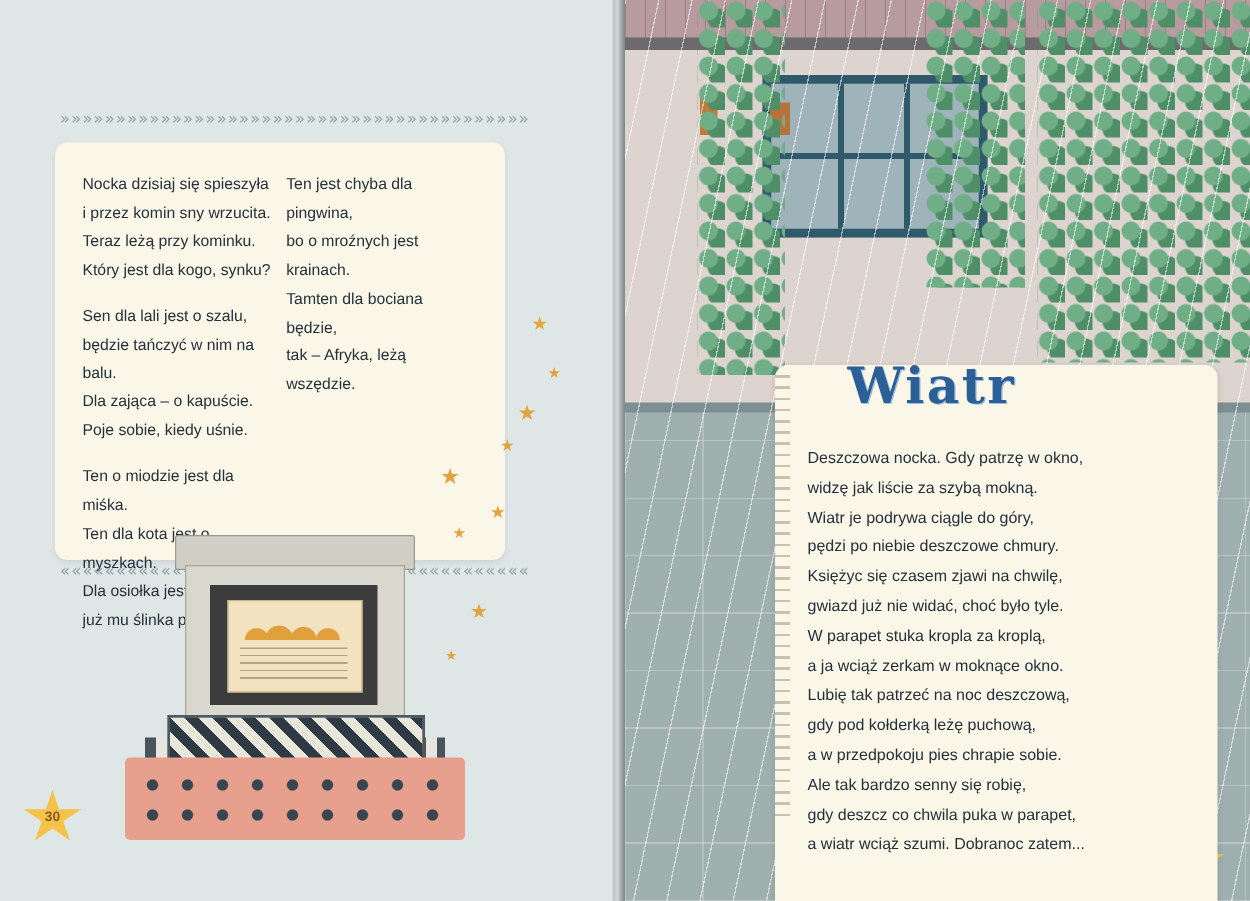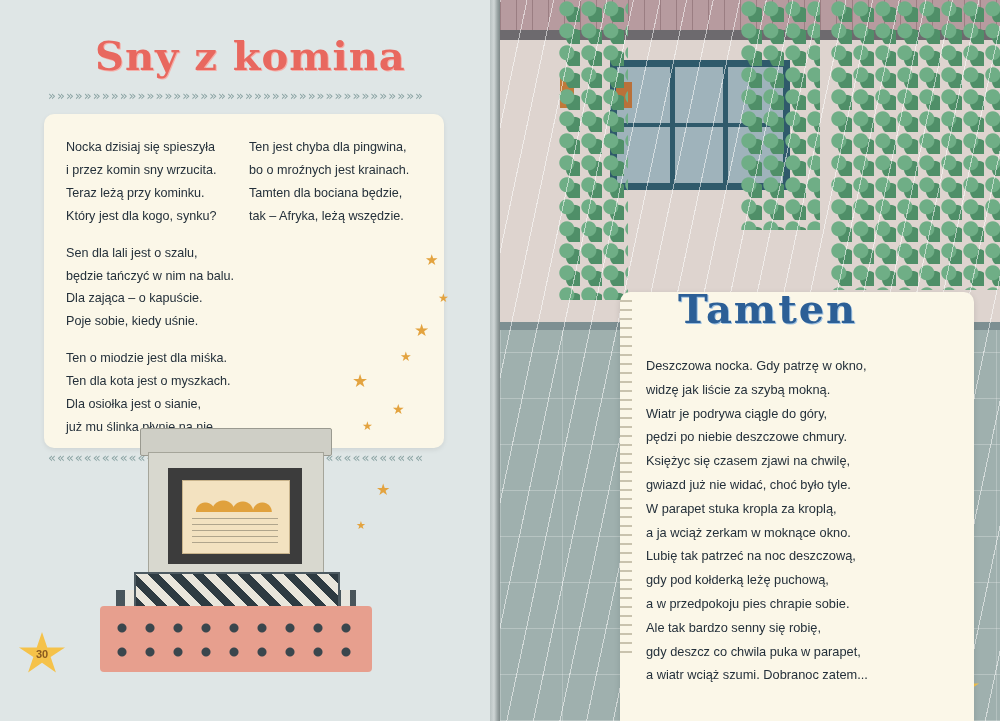--- a/index.html
+++ b/index.html
@@ -51,21 +51,21 @@
     color: #8aa3a3;
     white-space: nowrap;
     font-family: "DejaVu Sans", sans-serif;
   }
   .chev-top { left: 48px; top: 88px; }
   .chev-bottom { left: 48px; top: 450px; }
 
   .poem-card {
     position: absolute;
     left: 44px; top: 114px;
-    width: 400px; height: 334px;
+    width: 360px; height: 334px;
     background: #fbf7e8;
     border-radius: 10px;
     box-shadow: 0 2px 5px rgba(0,0,0,0.08);
   }
   .poem-cols {
     display: flex;
     padding: 22px 22px 0 22px;
     gap: 10px;
   }
   .poem-col {
@@ -254,21 +254,20 @@
     z-index: 6;
   }
 </style>
 </head>
 <body>
 
 <div id="page">
 
   <div class="page-left">
 
-    <div class="title-left">Sny z komina</div>
 
     <div class="chev-row chev-top">»»»»»»»»»»»»»»»»»»»»»»»»»»»»»»»»»»»»»»»»»»</div>
 
     <div class="poem-card">
       <div class="poem-cols">
         <div class="poem-col">
           <div class="stanza" style="white-space:pre-line">Nocka dzisiaj się spieszyła
 i przez komin sny wrzucita.
 Teraz leżą przy kominku.
 Który jest dla kogo, synku?</div>
@@ -353,21 +352,21 @@
 W parapet stuka kropla za kroplą,
 a ja wciąż zerkam w moknące okno.
 Lubię tak patrzeć na noc deszczową,
 gdy pod kołderką leżę puchową,
 a w przedpokoju pies chrapie sobie.
 Ale tak bardzo senny się robię,
 gdy deszcz co chwila puka w parapet,
 a wiatr wciąż szumi. Dobranoc zatem...</div>
     </div>
     <div class="card-deco-left"></div>
-    <div class="title-right">Tamten</div>
+    <div class="title-right">Wiatr</div>
 
     <div class="page-num-badge" style="left:432px; top:668px;">
       <div class="badge-star"></div>
       <span class="page-num-text">23</span>
     </div>
   </div>
 
 </div>
 
 </body></html>

